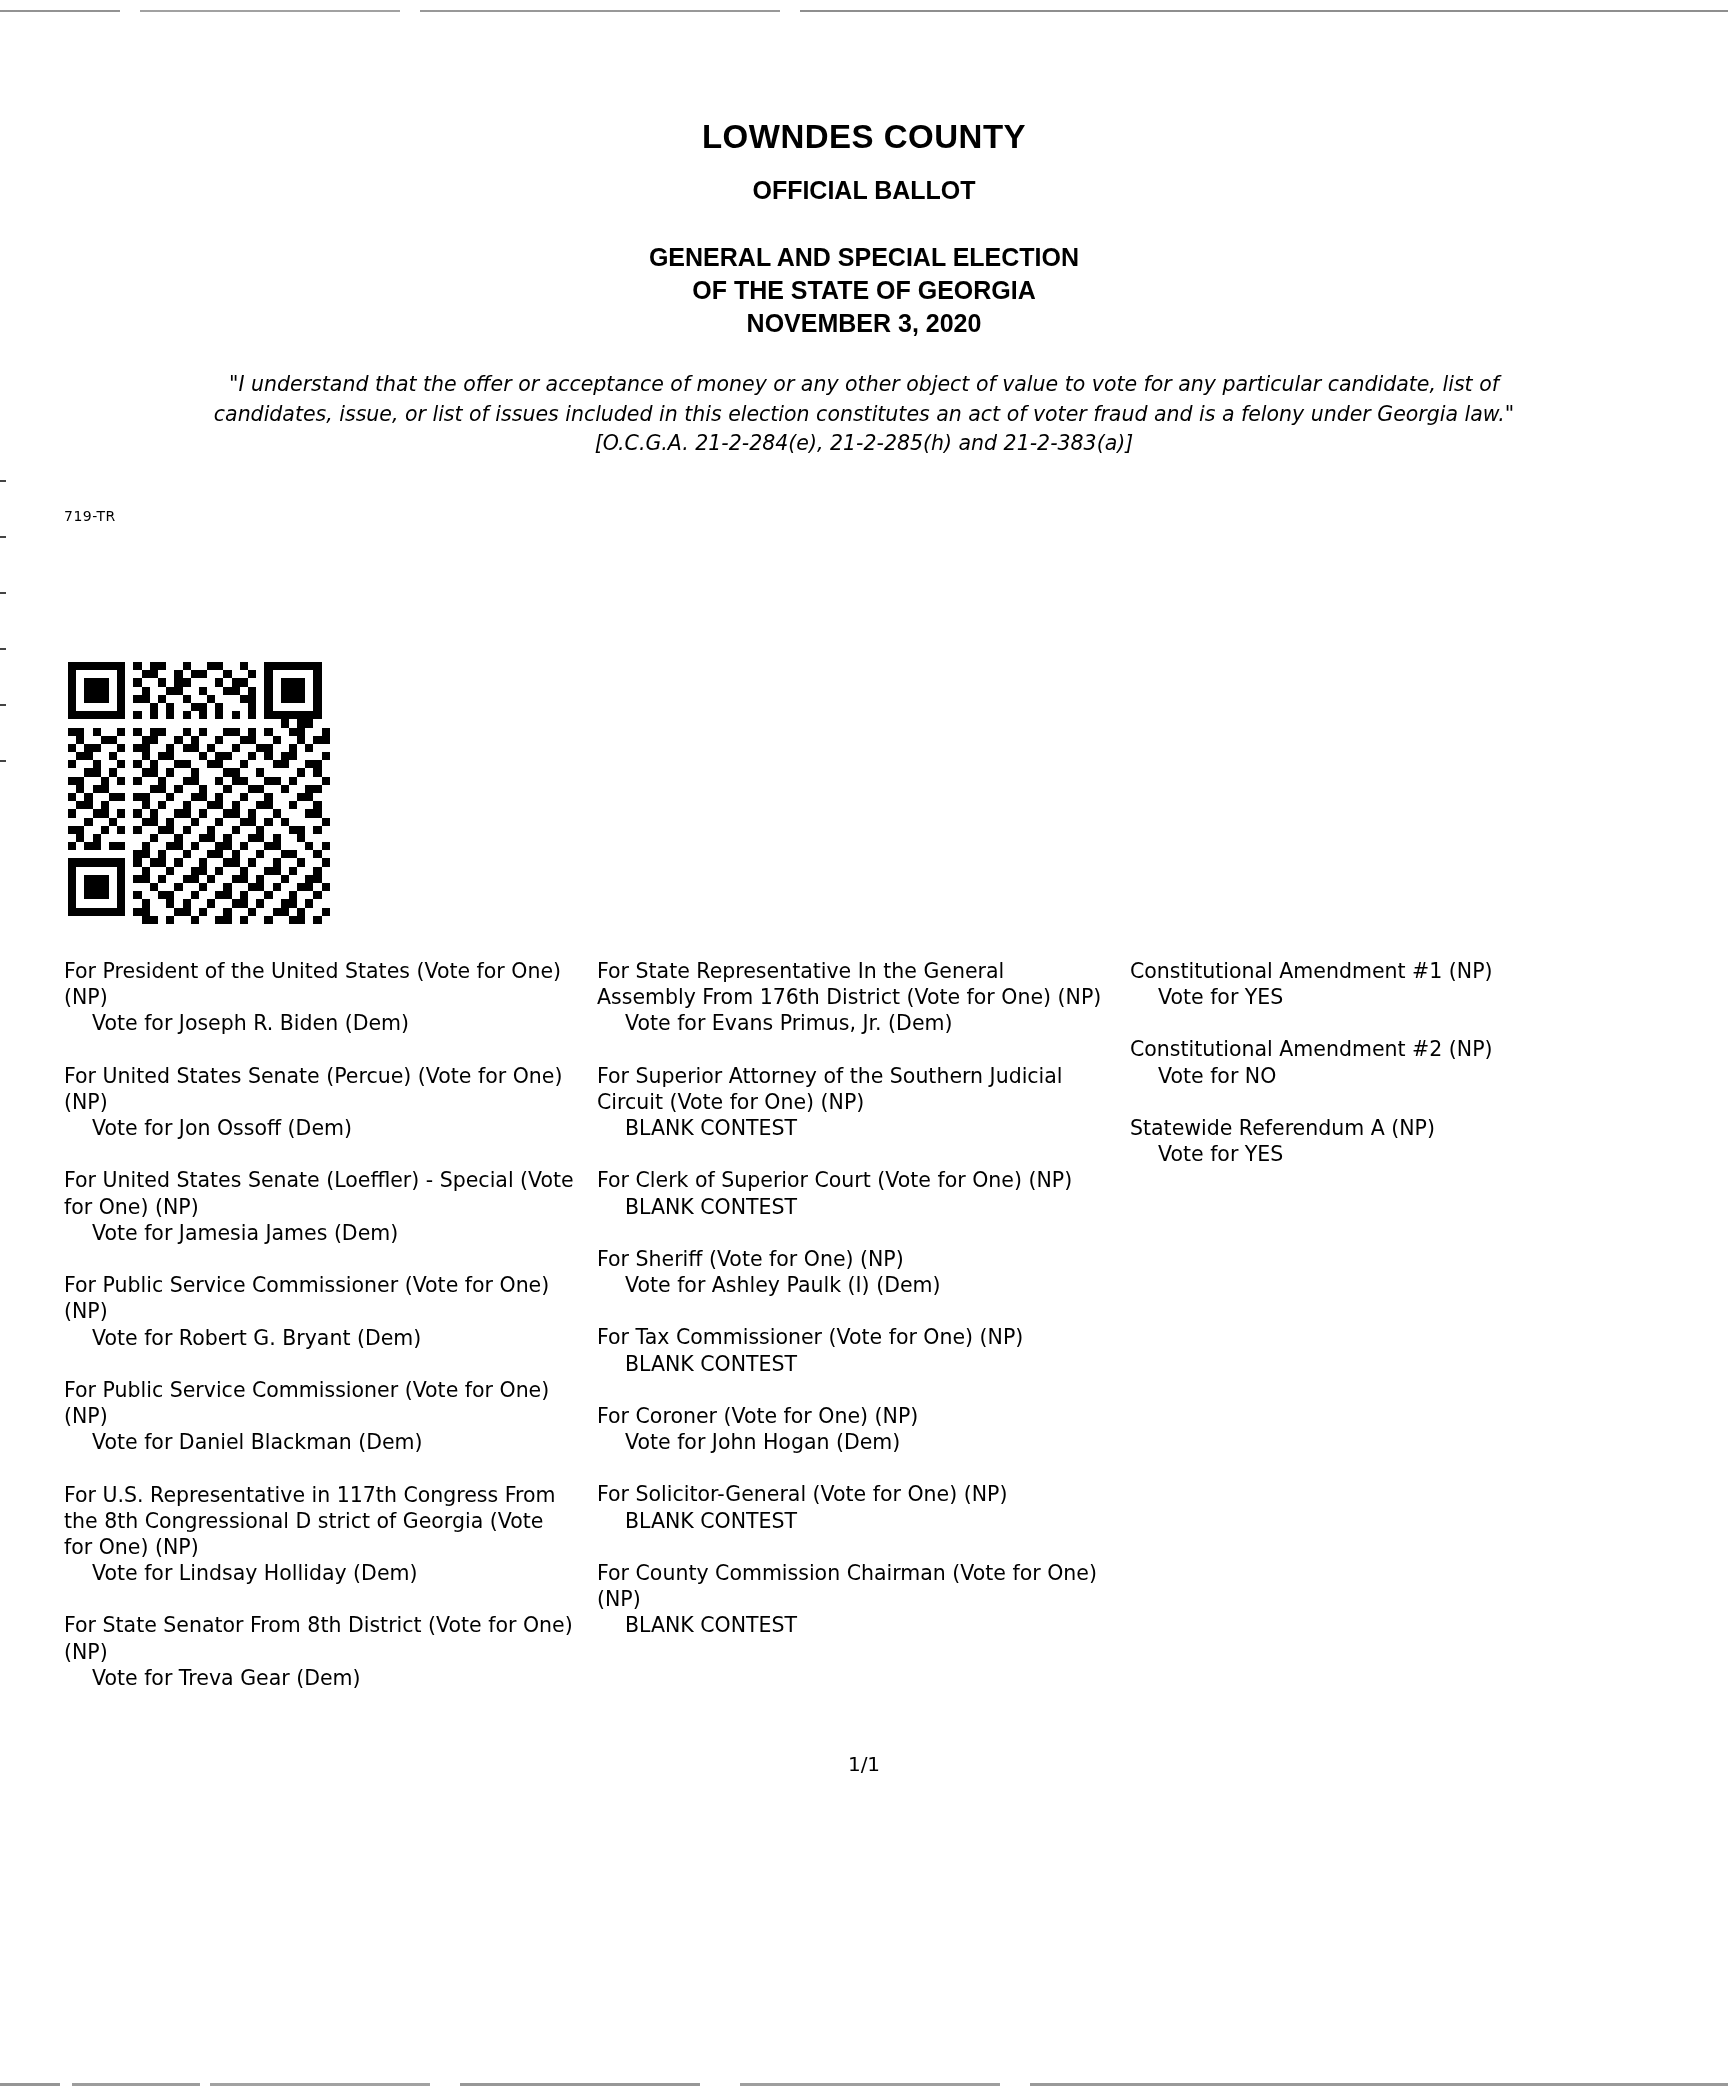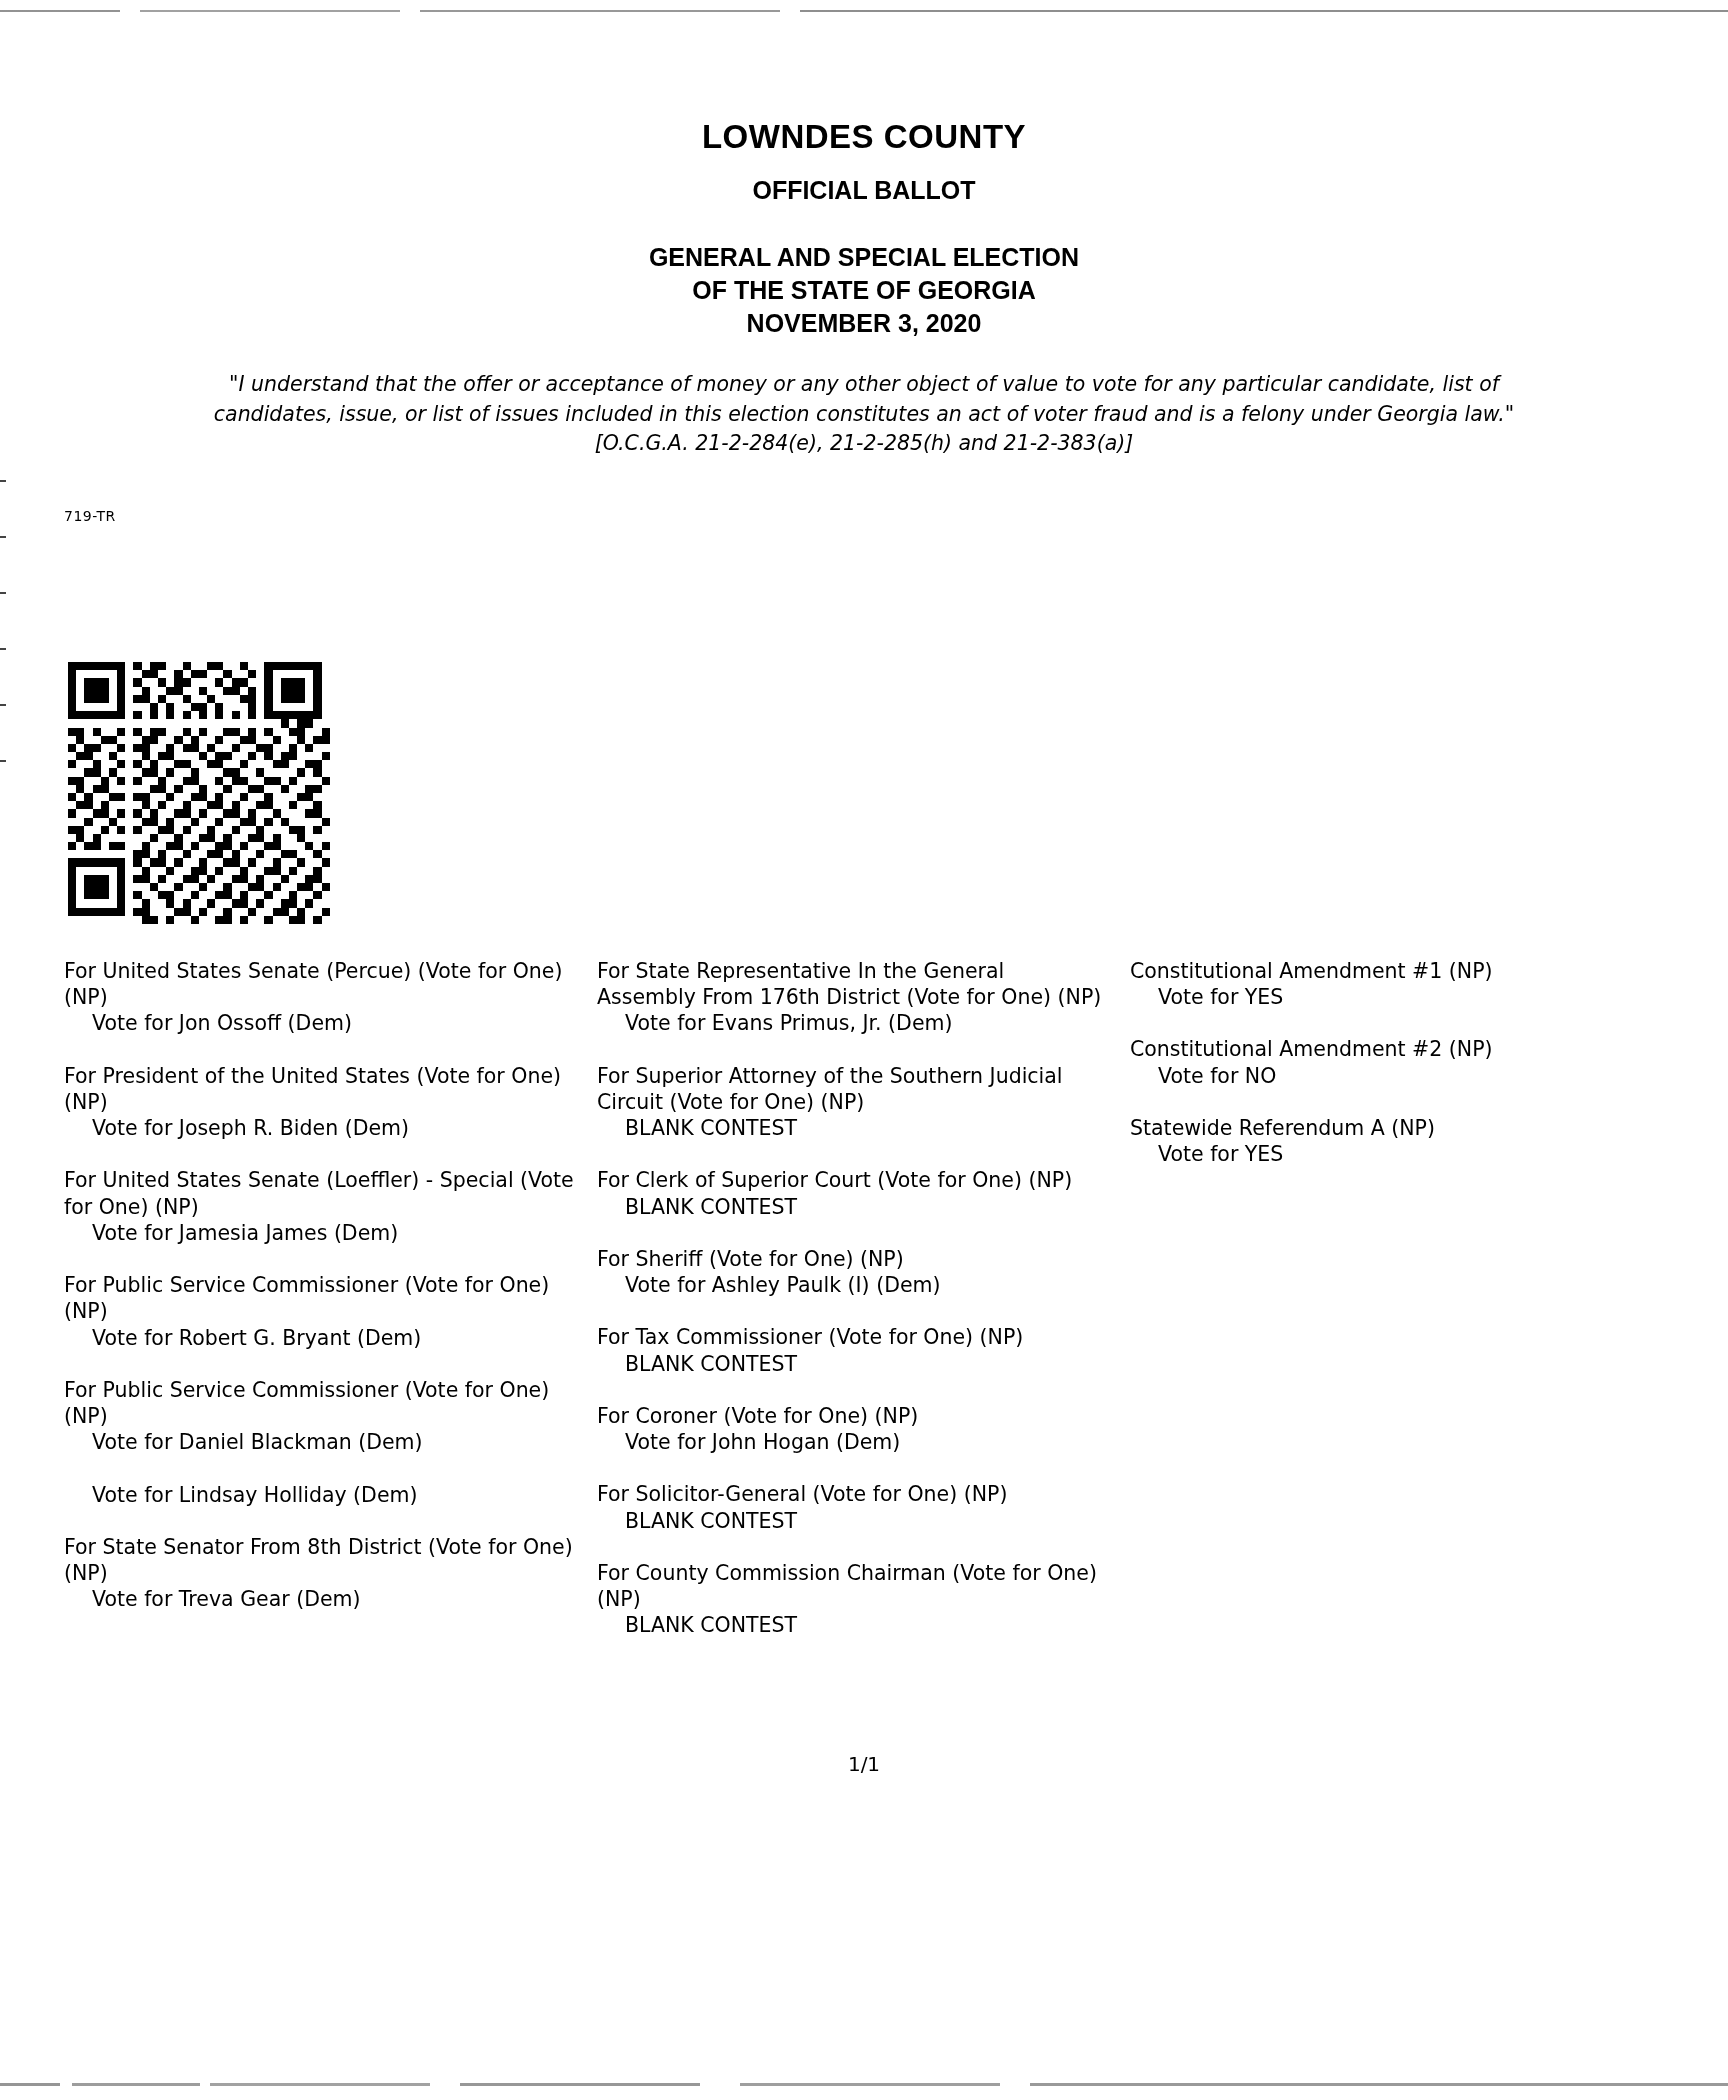--- a/index.html
+++ b/index.html
@@ -463,40 +463,41 @@
           <rect x="27" y="31" width="2" height="1"></rect>
           <rect x="30" y="31" width="1" height="1"></rect>
       </g>
     </svg>
   </div>
 
   <div class="columns">
 
     <div class="col">
       <div class="contest">
+        <div class="contest-title">For President of the United States  (Vote for One) (NP)</div>
+        <div class="selection">Vote for Joseph R. Biden (Dem)</div>
+      </div>
+      <div class="contest">
         <div class="contest-title">For United States Senate (Percue)   (Vote for One) (NP)</div>
         <div class="selection">Vote for Jon Ossoff (Dem)</div>
       </div>
       <div class="contest">
-        <div class="contest-title">For President of the United States  (Vote for One) (NP)</div>
-        <div class="selection">Vote for Joseph R. Biden (Dem)</div>
-      </div>
-      <div class="contest">
         <div class="contest-title">For United States Senate (Loeffler) - Special  (Vote for One) (NP)</div>
         <div class="selection">Vote for Jamesia James (Dem)</div>
       </div>
       <div class="contest">
         <div class="contest-title">For Public Service Commissioner  (Vote for One) (NP)</div>
         <div class="selection">Vote for Robert G. Bryant (Dem)</div>
       </div>
       <div class="contest">
         <div class="contest-title">For Public Service Commissioner  (Vote for One) (NP)</div>
         <div class="selection">Vote for Daniel Blackman (Dem)</div>
       </div>
       <div class="contest">
+        <div class="contest-title">For U.S. Representative in 117th Congress From the 8th Congressional D strict of Georgia (Vote for One) (NP)</div>
         <div class="selection">Vote for Lindsay Holliday (Dem)</div>
       </div>
       <div class="contest">
         <div class="contest-title">For State Senator From 8th District  (Vote for One) (NP)</div>
         <div class="selection">Vote for Treva Gear (Dem)</div>
       </div>
     </div>
 
     <div class="col">
       <div class="contest">

